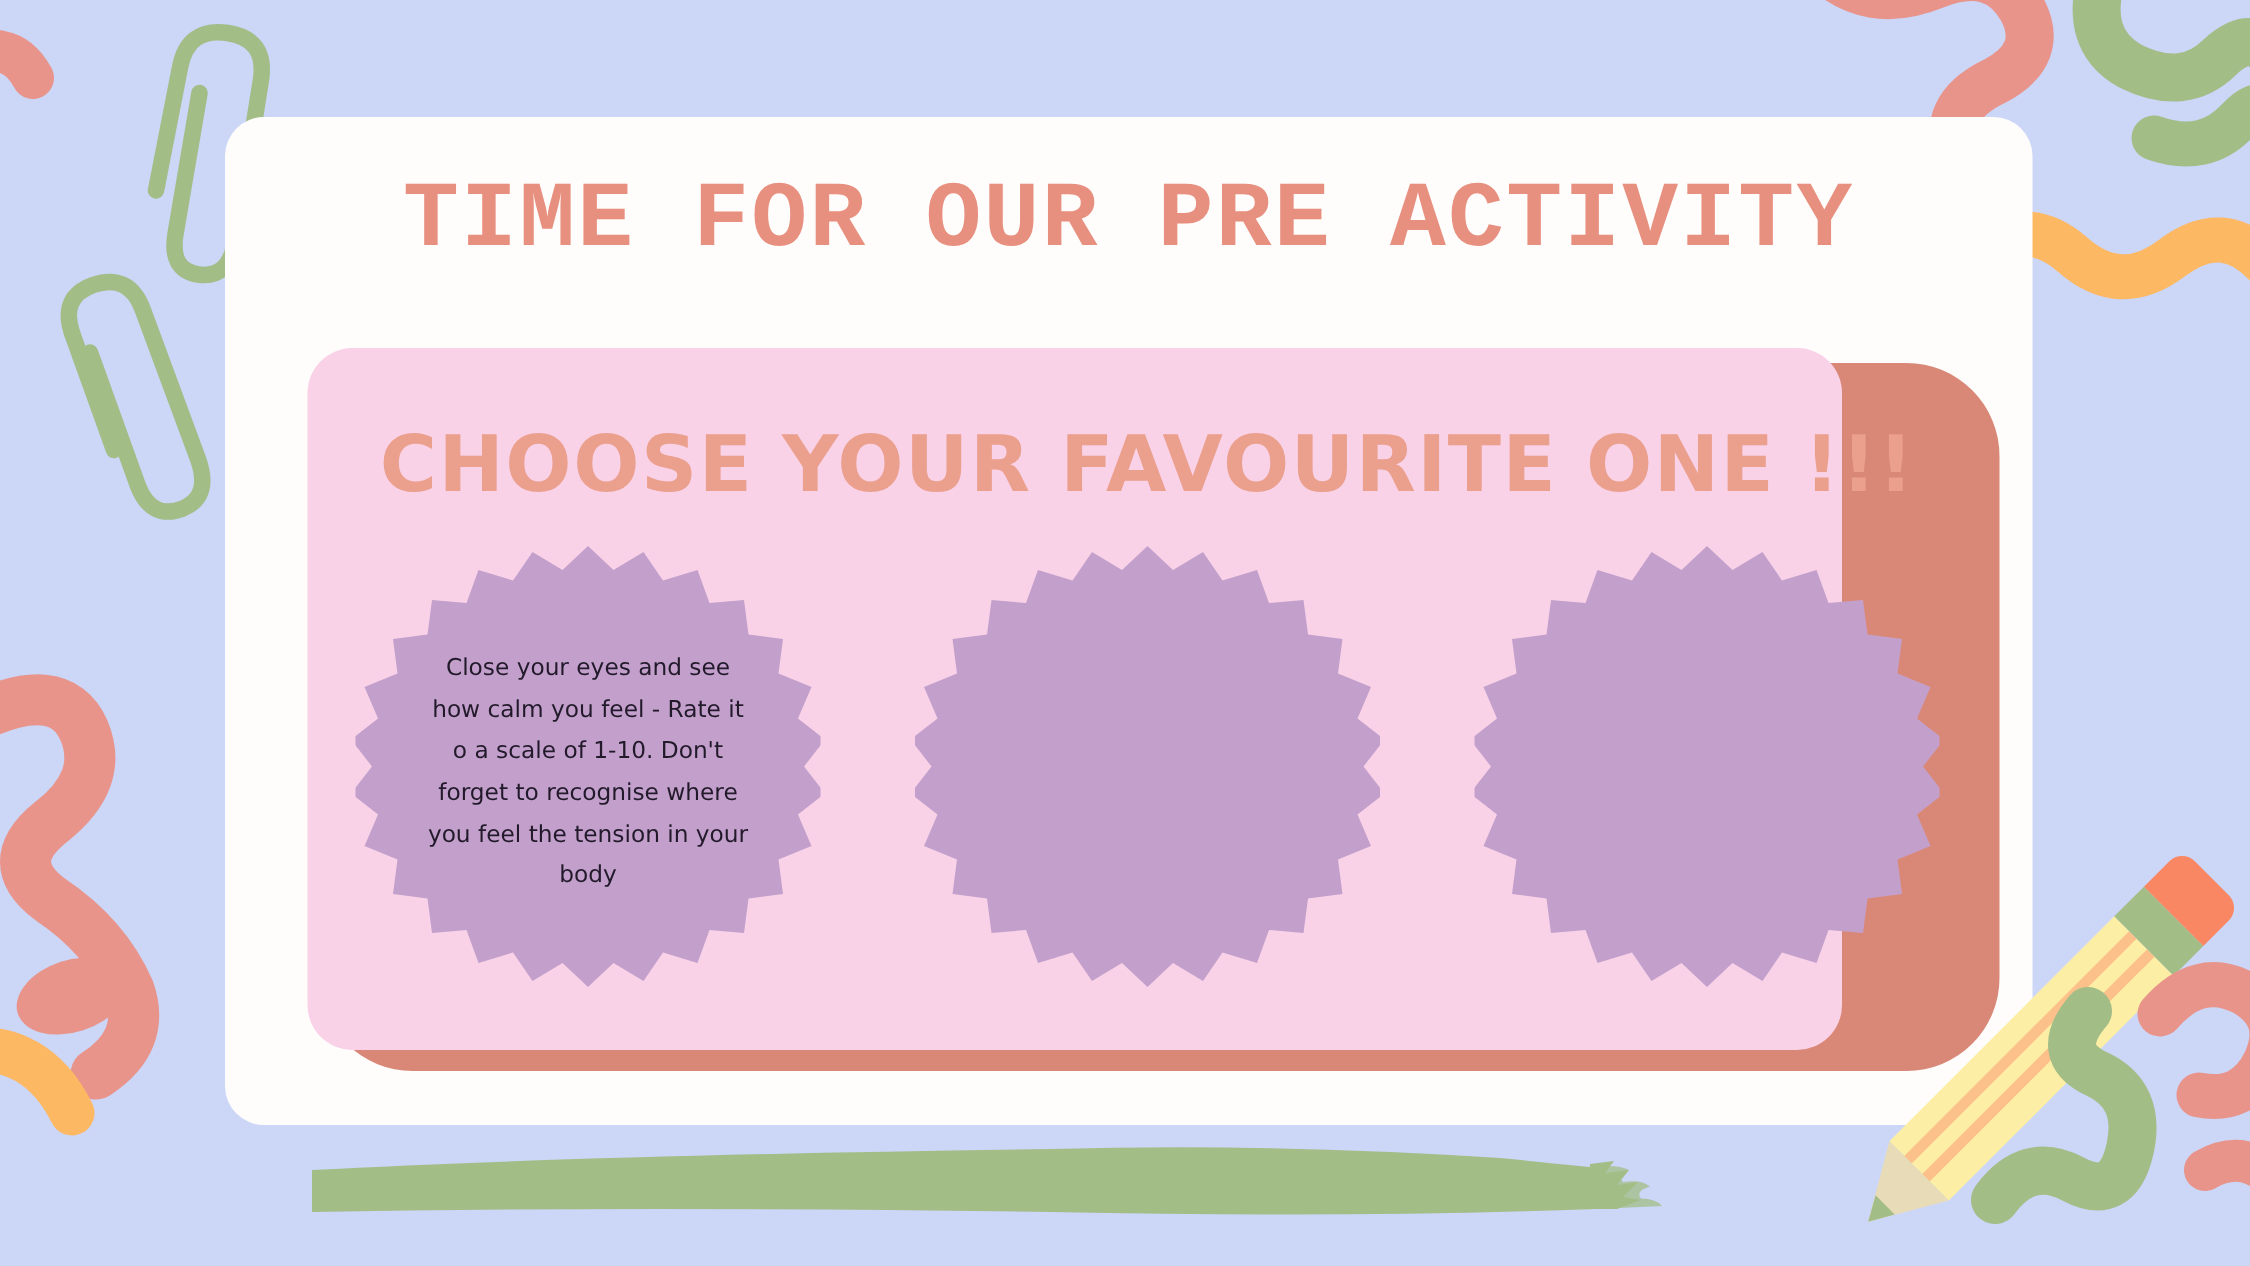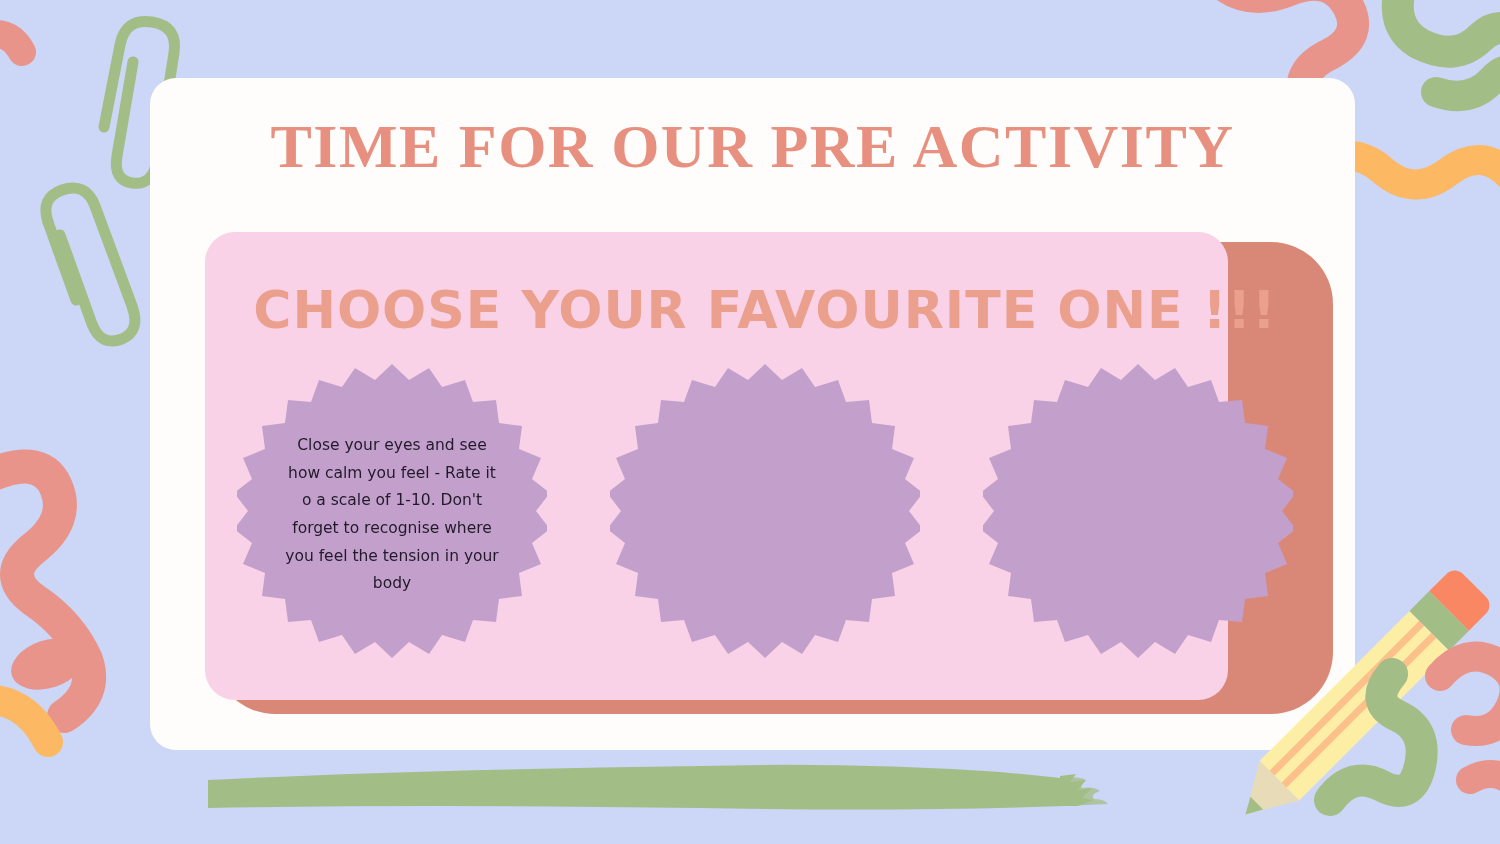--- a/index.html
+++ b/index.html
@@ -50,21 +50,21 @@
 
   
   #slide-title {
     position: absolute;
     left: 150px;
     top: 114px;
     width: 1205px;
     text-align: center;
     z-index: 5;
     color: #e8907f;
-    font-family: Liberation Serif, serif;
+    font-family: Liberation Mono, monospace;
     font-weight: bold;
     font-size: 62px;
     letter-spacing: 1.5px;
     line-height: 1.05;
     white-space: nowrap;
   }
 
   
   #pink-panel-wrap {
     position: absolute;

